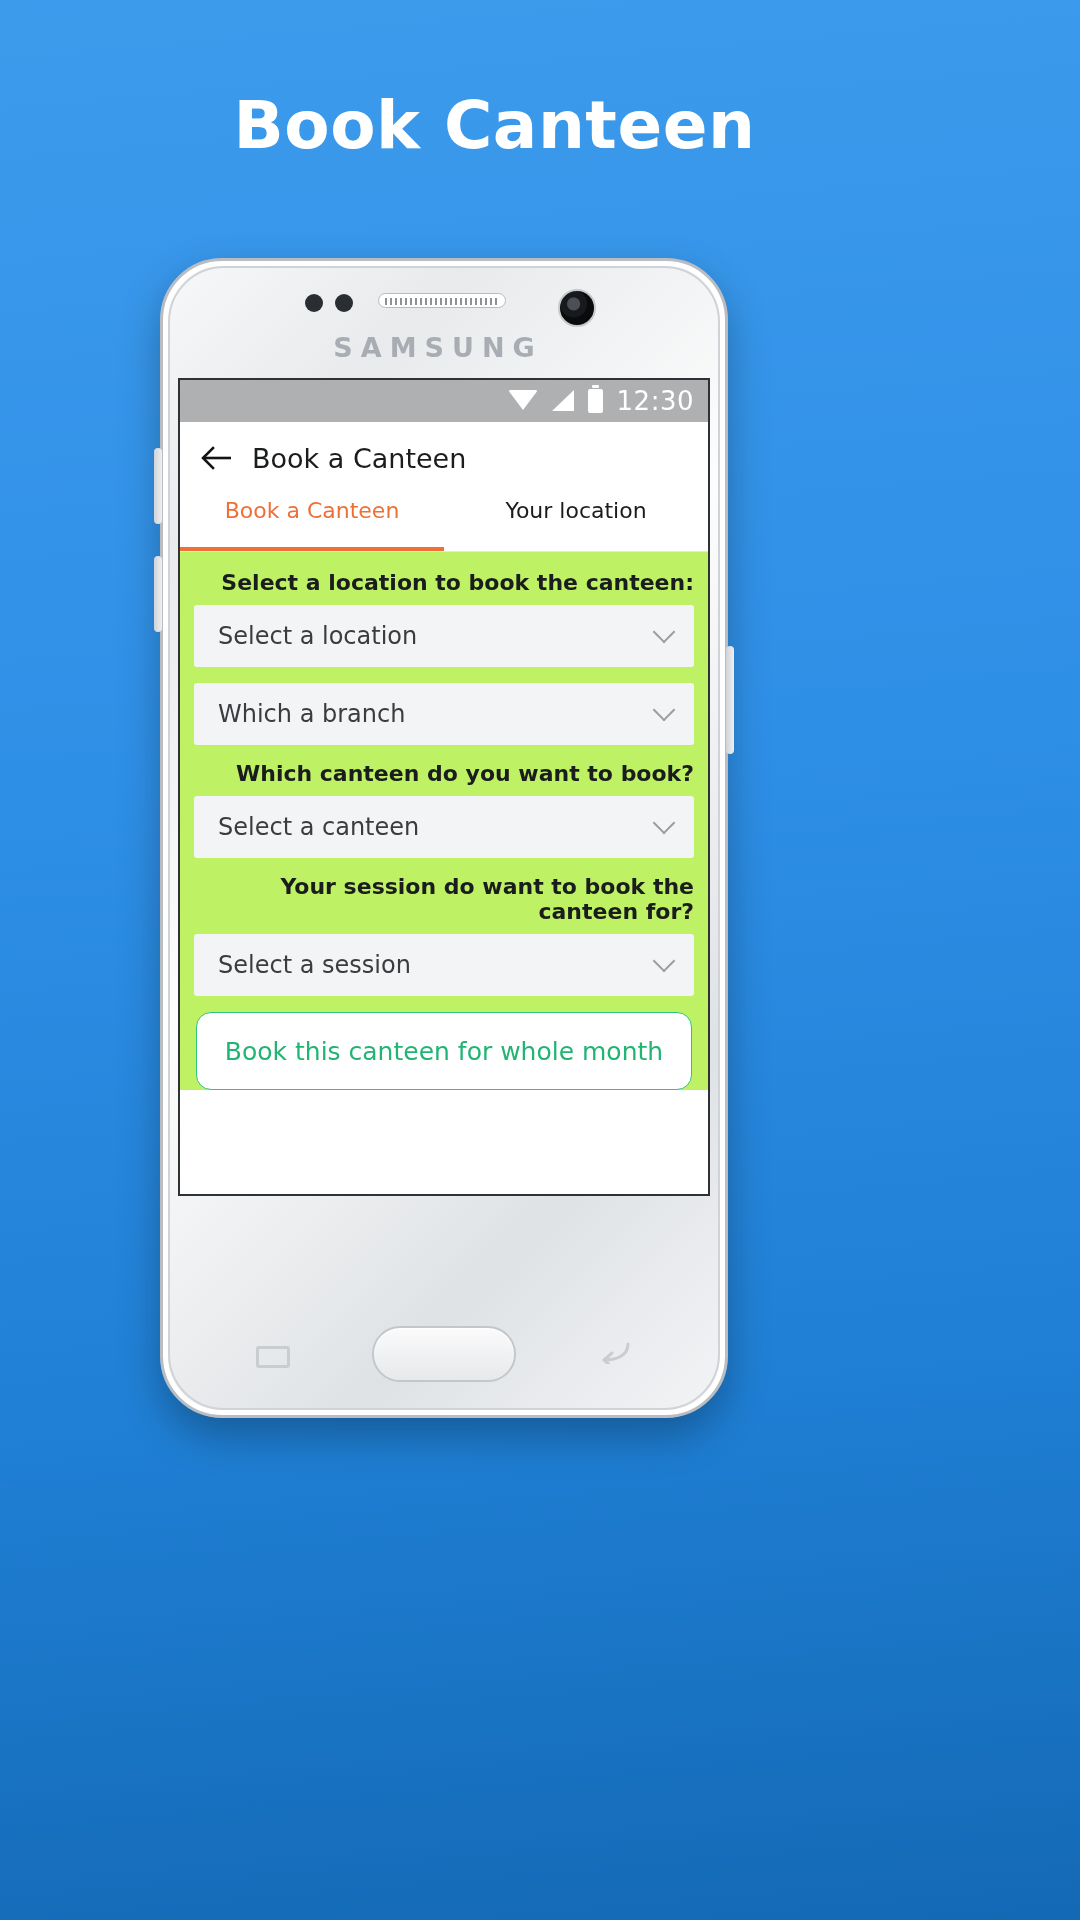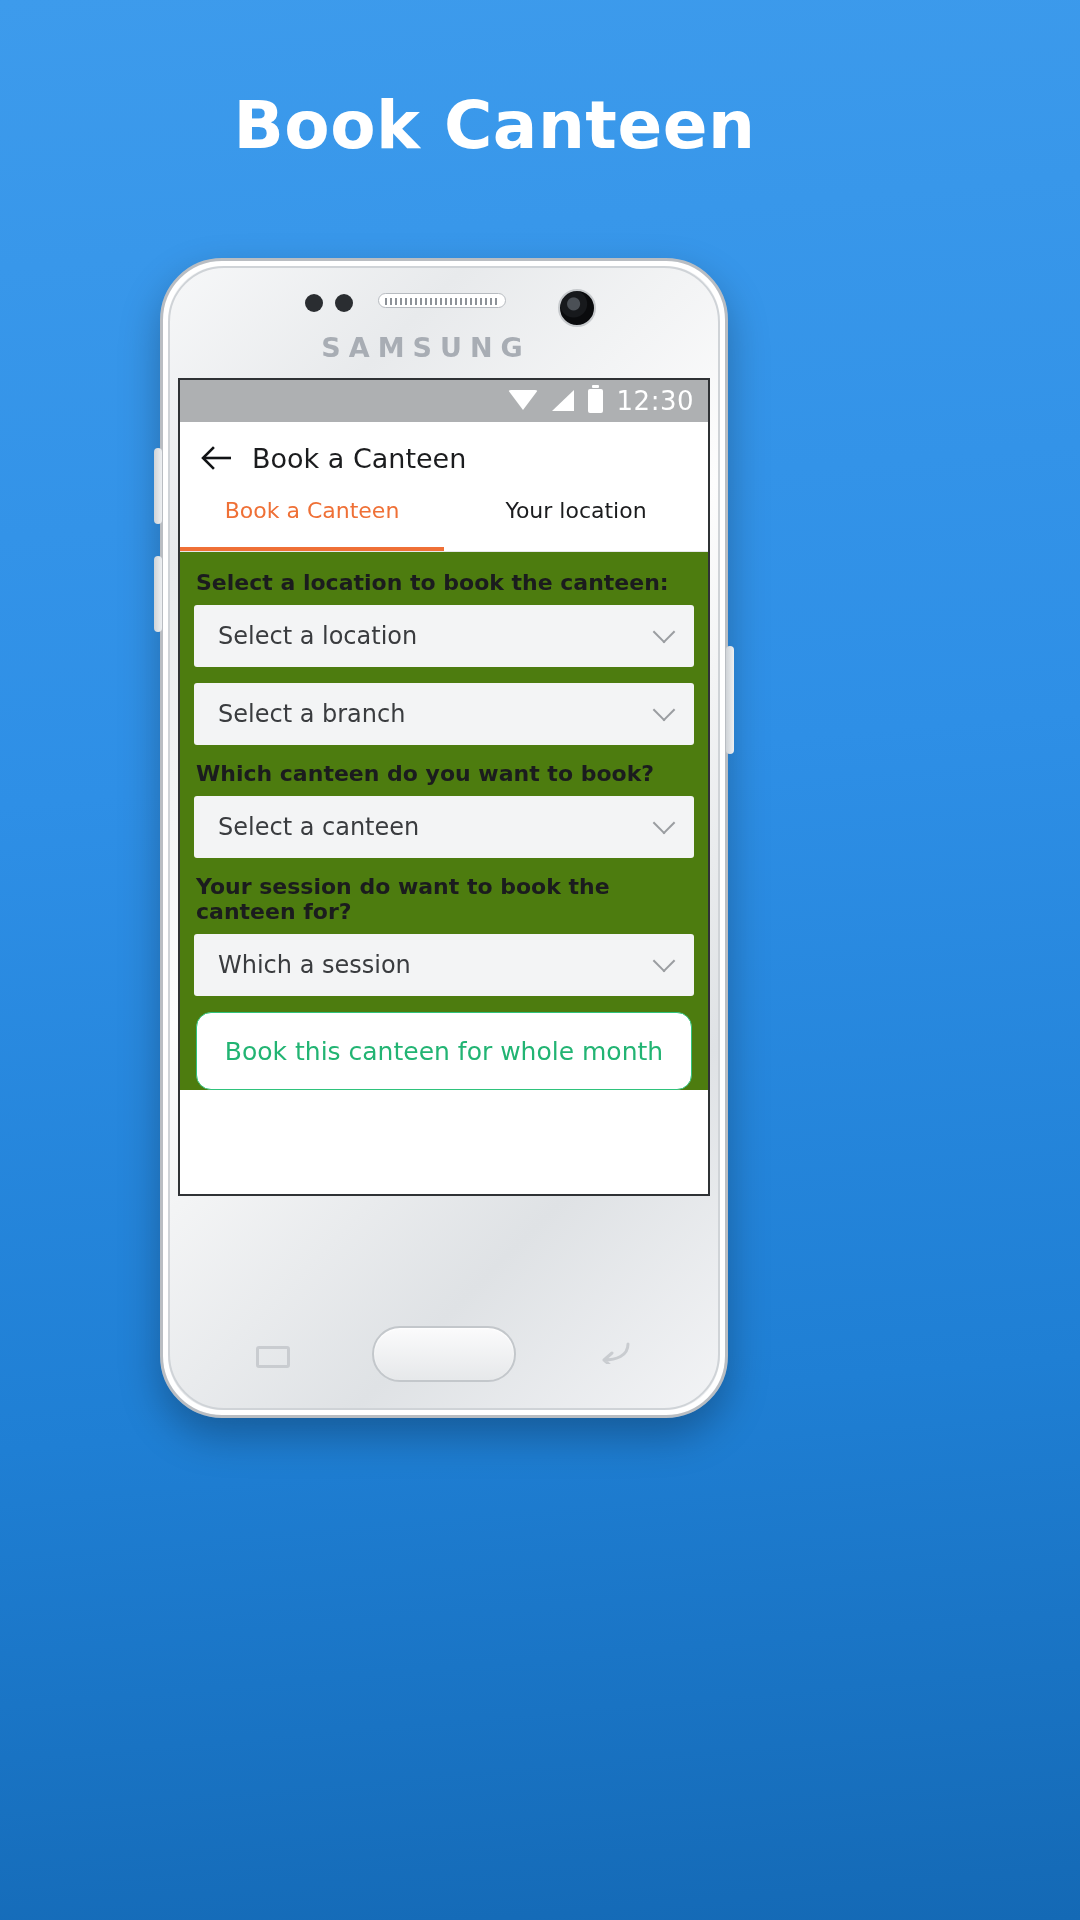--- a/index.html
+++ b/index.html
@@ -94,21 +94,21 @@
     position: absolute;
     left: 398px; top: 31px;
     width: 38px; height: 38px;
     border-radius: 50%;
     background: radial-gradient(circle at 40% 38%, #4b5056 0 6px, #17191c 7px 13px, #0a0b0d 14px);
     border: 2px solid #c7cacd;
   }
 
   .brand {
     position: absolute;
-    left: 4px; top: 74px;
+    left: 16px; top: 74px;
     width: 524px;
     text-align: center;
     color: #a8adb4;
     font-size: 27px;
     font-weight: bold;
     letter-spacing: 8px;
   }
 
   
   .screen {
@@ -209,21 +209,22 @@
     content: "";
     position: absolute;
     left: 0; right: 0; bottom: 0;
     height: 4px;
     background: #ef7036;
   }
 
   
   .form-area {
     padding: 18px 14px 0 14px;
-    background: #4d7c0f;
+    background: #bef264;
+    text-align: right;
   }
   .field-group { margin-bottom: 16px; }
   .field-label {
     font-size: 22px;
     font-weight: bold;
     color: #1b1c1e;
     margin-bottom: 10px;
     padding-left: 2px;
   }
   .select-box {
@@ -373,37 +374,37 @@
       <div class="field-group">
         <div class="field-label">Select a location to book the canteen:</div>
         <div class="select-box">
           <span class="select-value">Select a location</span>
           <span class="chevron-down"></span>
         </div>
       </div>
 
       <div class="field-group">
         <div class="select-box">
-          <span class="select-value">Select a branch</span>
+          <span class="select-value">Which a branch</span>
           <span class="chevron-down"></span>
         </div>
       </div>
 
       <div class="field-group">
         <div class="field-label">Which canteen do you want to book?</div>
         <div class="select-box">
           <span class="select-value">Select a canteen</span>
           <span class="chevron-down"></span>
         </div>
       </div>
 
       <div class="field-group">
         <div class="field-label">Your session do want to book the canteen for?</div>
         <div class="select-box">
-          <span class="select-value">Which a session</span>
+          <span class="select-value">Select a session</span>
           <span class="chevron-down"></span>
         </div>
       </div>
 
       <div class="book-month-btn">
         <span>Book this canteen for whole month</span>
       </div>
 
 
     </div>

